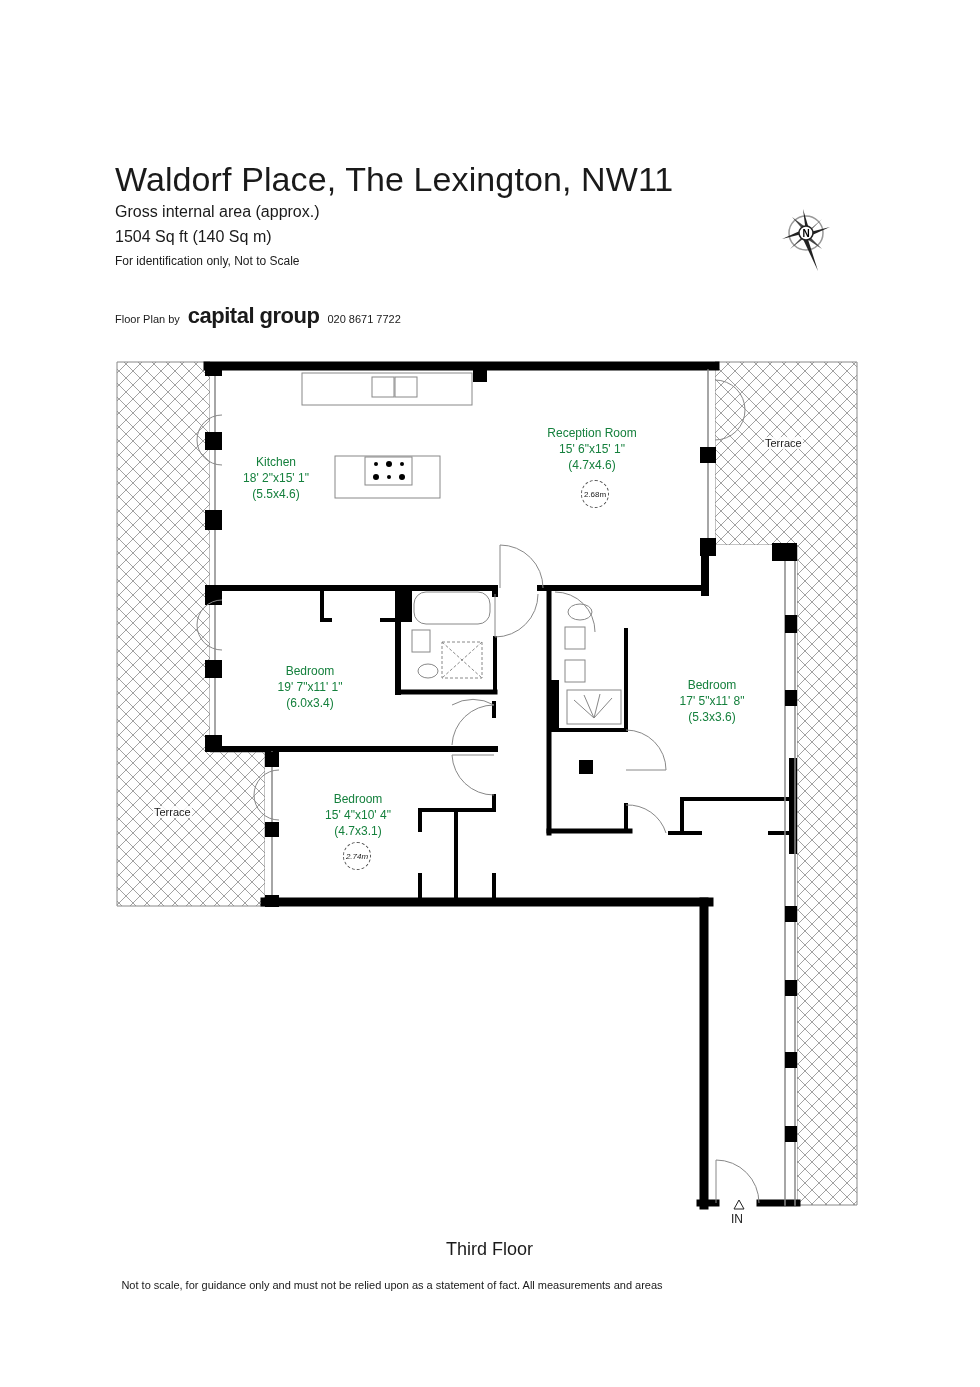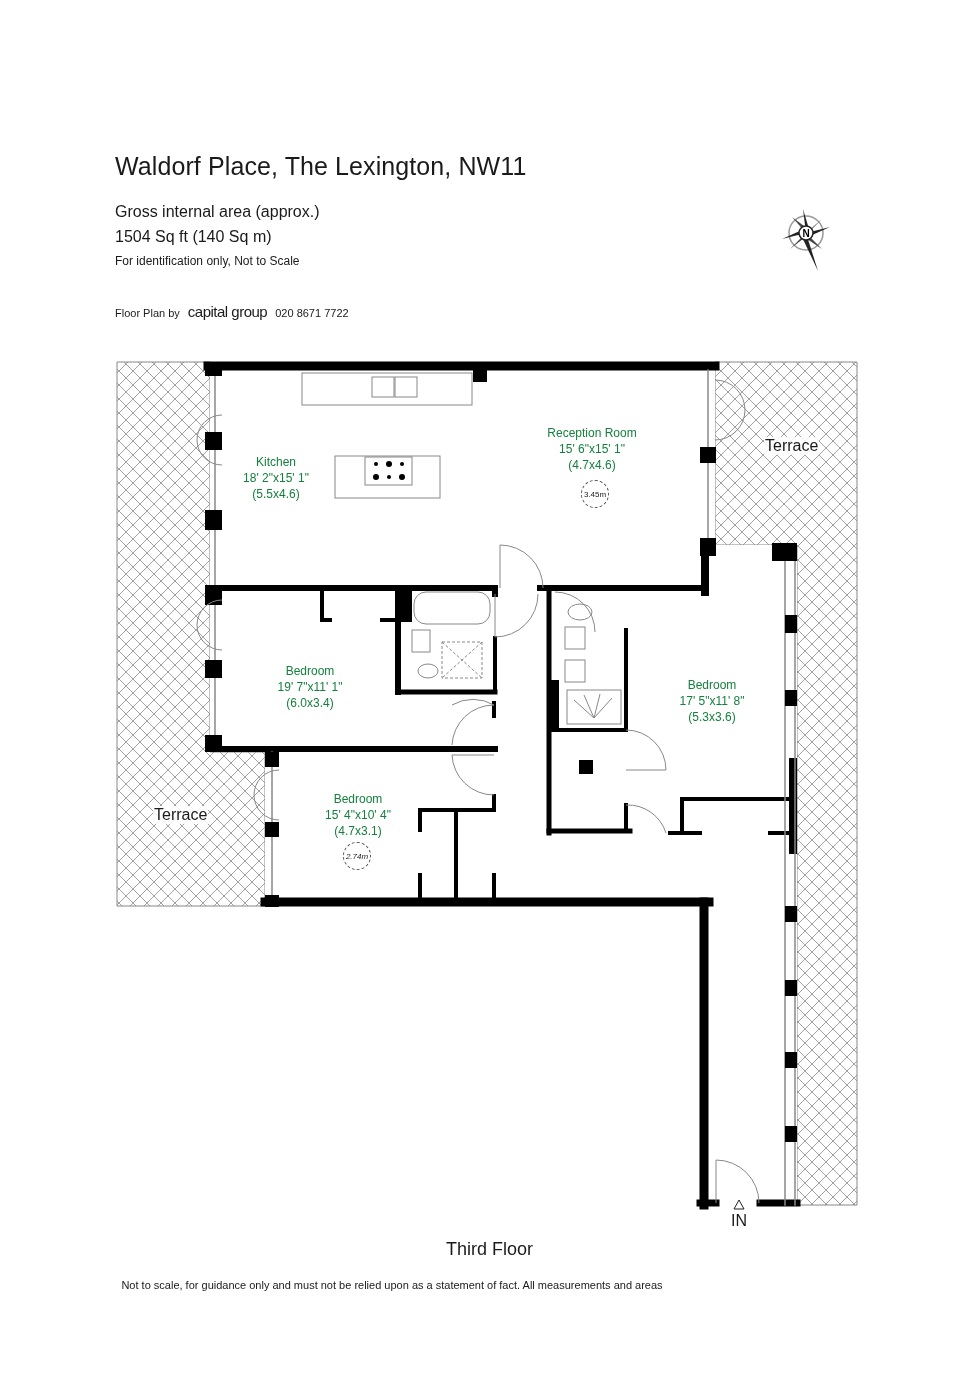--- a/index.html
+++ b/index.html
@@ -1,30 +1,30 @@
 <!DOCTYPE html>
 <html><head>
 <meta charset="utf-8">
 <style>
   html, body { margin: 0; padding: 0; background: #ffffff; }
   body { width: 980px; height: 1387px; position: relative; overflow: hidden; font-family: "Liberation Sans", sans-serif; color: #1a1a1a; }
-  .title { position: absolute; left: 115px; top: 152px; font-size: 25px; letter-spacing: 0.1px; color: #1a1a1a; }
+  .title { position: absolute; left: 115px; top: 160px; font-size: 34px; letter-spacing: 0.1px; color: #1a1a1a; }
   .sub1 { position: absolute; left: 115px; top: 203px; font-size: 16px; }
   .sub2 { position: absolute; left: 115px; top: 228px; font-size: 16px; }
   .sub3 { position: absolute; left: 115px; top: 254px; font-size: 12px; }
   .credit { position: absolute; left: 115px; top: 303px; font-size: 11px; display: flex; align-items: baseline; gap: 8px; }
-  .credit .brand { font-size: 15px; font-weight: normal; letter-spacing: -0.5px; text-align: center; }
+  .credit .brand { font-size: 22px; font-weight: bold; letter-spacing: -0.5px; text-align: center; }
   .compass { position: absolute; left: 778px; top: 205px; width: 60px; height: 70px; }
   .plan { position: absolute; left: 0; top: 0; width: 980px; height: 1387px; }
   .room-label { position: absolute; text-align: center; font-size: 12px; line-height: 16px; color: #15803d; }
   .room-label span { display: block; }
-  .terrace-label { position: absolute; font-size: 16px; background: rgba(255,255,255,0.85); padding: 0 1px; }
+  .terrace-label { position: absolute; font-size: 11px; background: rgba(255,255,255,0.85); padding: 0 1px; }
   .ceiling { position: absolute; width: 26px; height: 26px; border: 1px dashed #555; border-radius: 50%; font-size: 8px; display: flex; align-items: center; justify-content: center; background: #fff; }
   .floor-name { position: absolute; left: 446px; top: 1215px; font-size: 18px; margin-top: 24px; }
-  .in-label { position: absolute; left: 731px; top: 1212px; font-size: 16px; }
+  .in-label { position: absolute; left: 731px; top: 1212px; font-size: 12px; }
   .disclaimer { position: absolute; left: 0; width: 784px; top: 1278px; text-align: center; font-size: 11px; line-height: 14px; }
   .disclaimer span { display: block; }
 </style>
 </head>
 <body>
 
 <div class="title">Waldorf Place, The Lexington, NW11</div>
 <div class="sub1">Gross internal area (approx.)</div>
 <div class="sub2">1504 Sq ft (140 Sq m)</div>
 <div class="sub3">For identification only, Not to Scale</div>
@@ -200,21 +200,21 @@
 <div class="room-label" style="left:226px; top:454px; width:100px;">
   <span>Kitchen</span>
   <span>18' 2"x15' 1"</span>
   <span>(5.5x4.6)</span>
 </div>
 <div class="room-label" style="left:532px; top:425px; width:120px;">
   <span>Reception Room</span>
   <span>15' 6"x15' 1"</span>
   <span>(4.7x4.6)</span>
 </div>
-<div class="ceiling" style="left:581px; top:480px;">3.45m</div>
+<div class="ceiling" style="left:581px; top:480px;">2.68m</div>
 
 <div class="room-label" style="left:260px; top:663px; width:100px;">
   <span>Bedroom</span>
   <span>19' 7"x11' 1"</span>
   <span>(6.0x3.4)</span>
 </div>
 <div class="room-label" style="left:308px; top:791px; width:100px;">
   <span>Bedroom</span>
   <span>15' 4"x10' 4"</span>
   <span>(4.7x3.1)</span>

